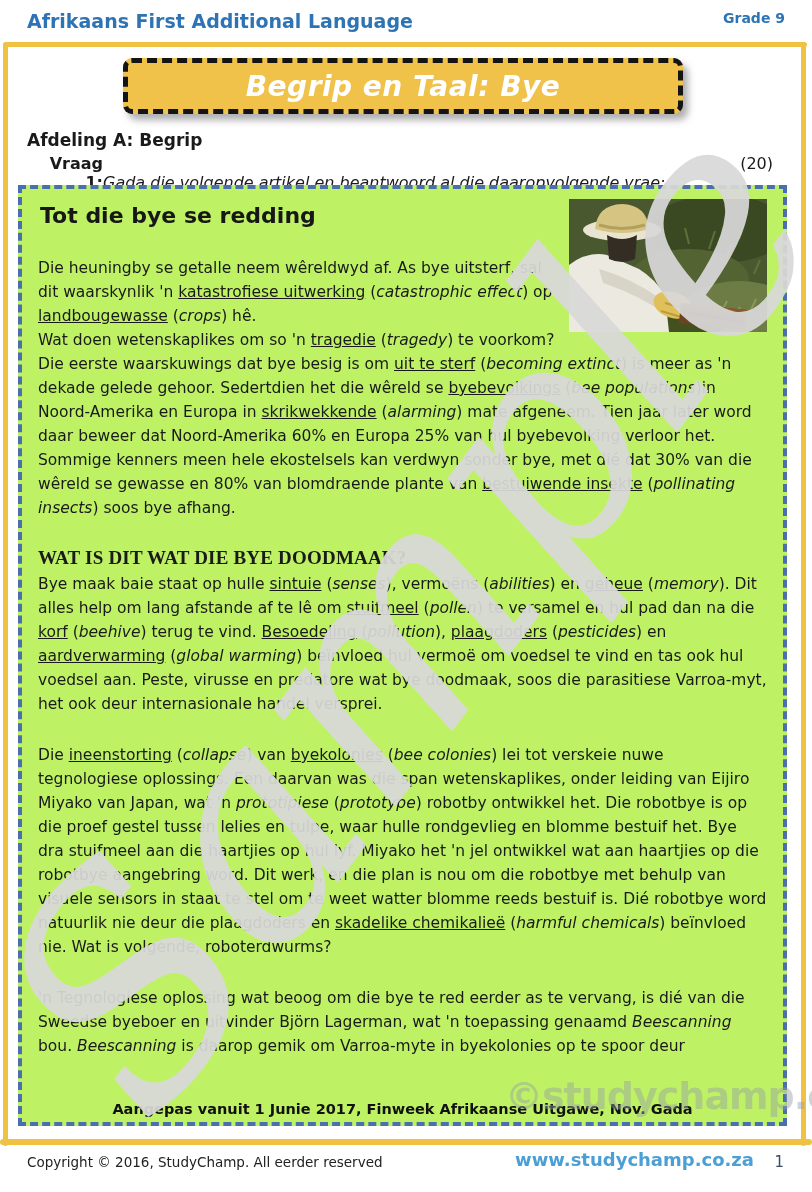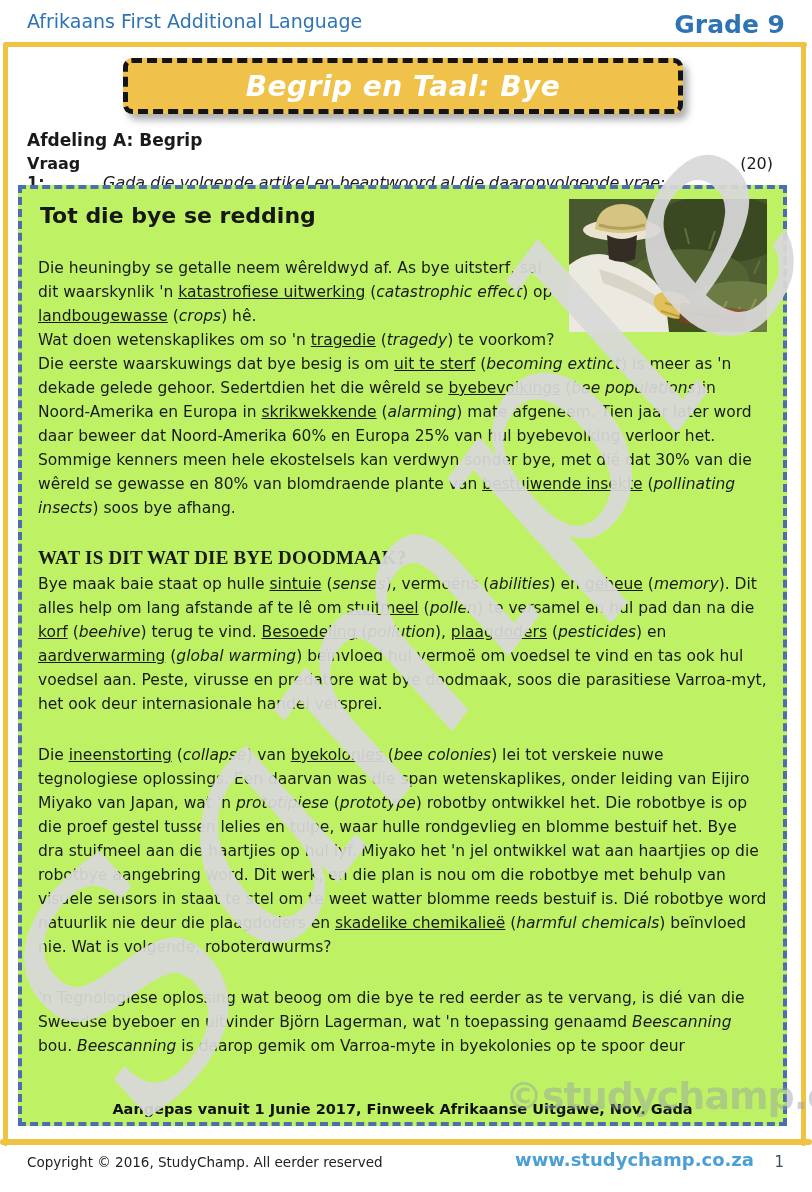--- a/index.html
+++ b/index.html
@@ -8,34 +8,34 @@
     position:relative; background:#ffffff; overflow:hidden;
     font-family:"DejaVu Sans", sans-serif; color:#1a1a1a;
   }
   
   .yline { position:absolute; background:#F0C243; z-index:1; }
   .yline.top    { left:3px; right:5px; top:42px; height:5px; border-radius:3px; }
   .yline.bottom { left:0; right:0; top:1139px; height:6px; border-radius:3px; }
   .yline.left   { left:3px; top:44px; width:5px; height:1102px; border-radius:3px; }
   .yline.right  { right:6px; top:44px; width:5px; height:1102px; border-radius:3px; }
   
-  .hdr-left  { position:absolute; left:27px; top:10px; font-size:19px; font-weight:normal; color:#2E74B5; }
-  .hdr-right { position:absolute; right:27px; top:10px; font-size:25px; font-weight:bold; color:#2E74B5; }
+  .hdr-left  { position:absolute; left:27px; top:10px; font-size:19px; font-weight:bold; color:#2E74B5; }
+  .hdr-right { position:absolute; right:27px; top:10px; font-size:14px; font-weight:bold; color:#2E74B5; }
   
   .banner {
     position:absolute; left:123px; top:58px; width:560px; height:56px; z-index:2;
     background:#F0C24A; border:5px dashed #141414; border-radius:9px;
     display:flex; align-items:center; justify-content:center;
     box-shadow:5px 6px 7px rgba(110,110,110,.55);
   }
   .banner-title { font-size:28px; font-weight:bold; color:#ffffff; letter-spacing:.5px;font-style:italic; }
   
   .afdeling { position:absolute; left:27px; top:130px; font-size:17px; font-weight:bold; }
   .vraag-row { position:absolute; left:27px; top:154px; width:758px; font-size:16px; }
-  .vraag-label { font-weight:bold; display:inline-block; width:76px; }
+  .vraag-label { font-weight:bold; display:inline-block; width:76px;text-align:right; }
   .vraag-text { font-style:italic; }
   .vraag-marks { position:absolute; right:12px; top:0; font-style:normal; }
   
   .artbox {
     position:absolute; left:18px; top:185px; width:769px; height:941px; z-index:2;
     border:4px dashed #4B6FAE; background:#bef264; padding:10px 16px 34px 16px; overflow:hidden;
   }
   .art-img {
     float:right; width:198px; height:133px; margin:0 0 10px 14px; display:block;
   }

